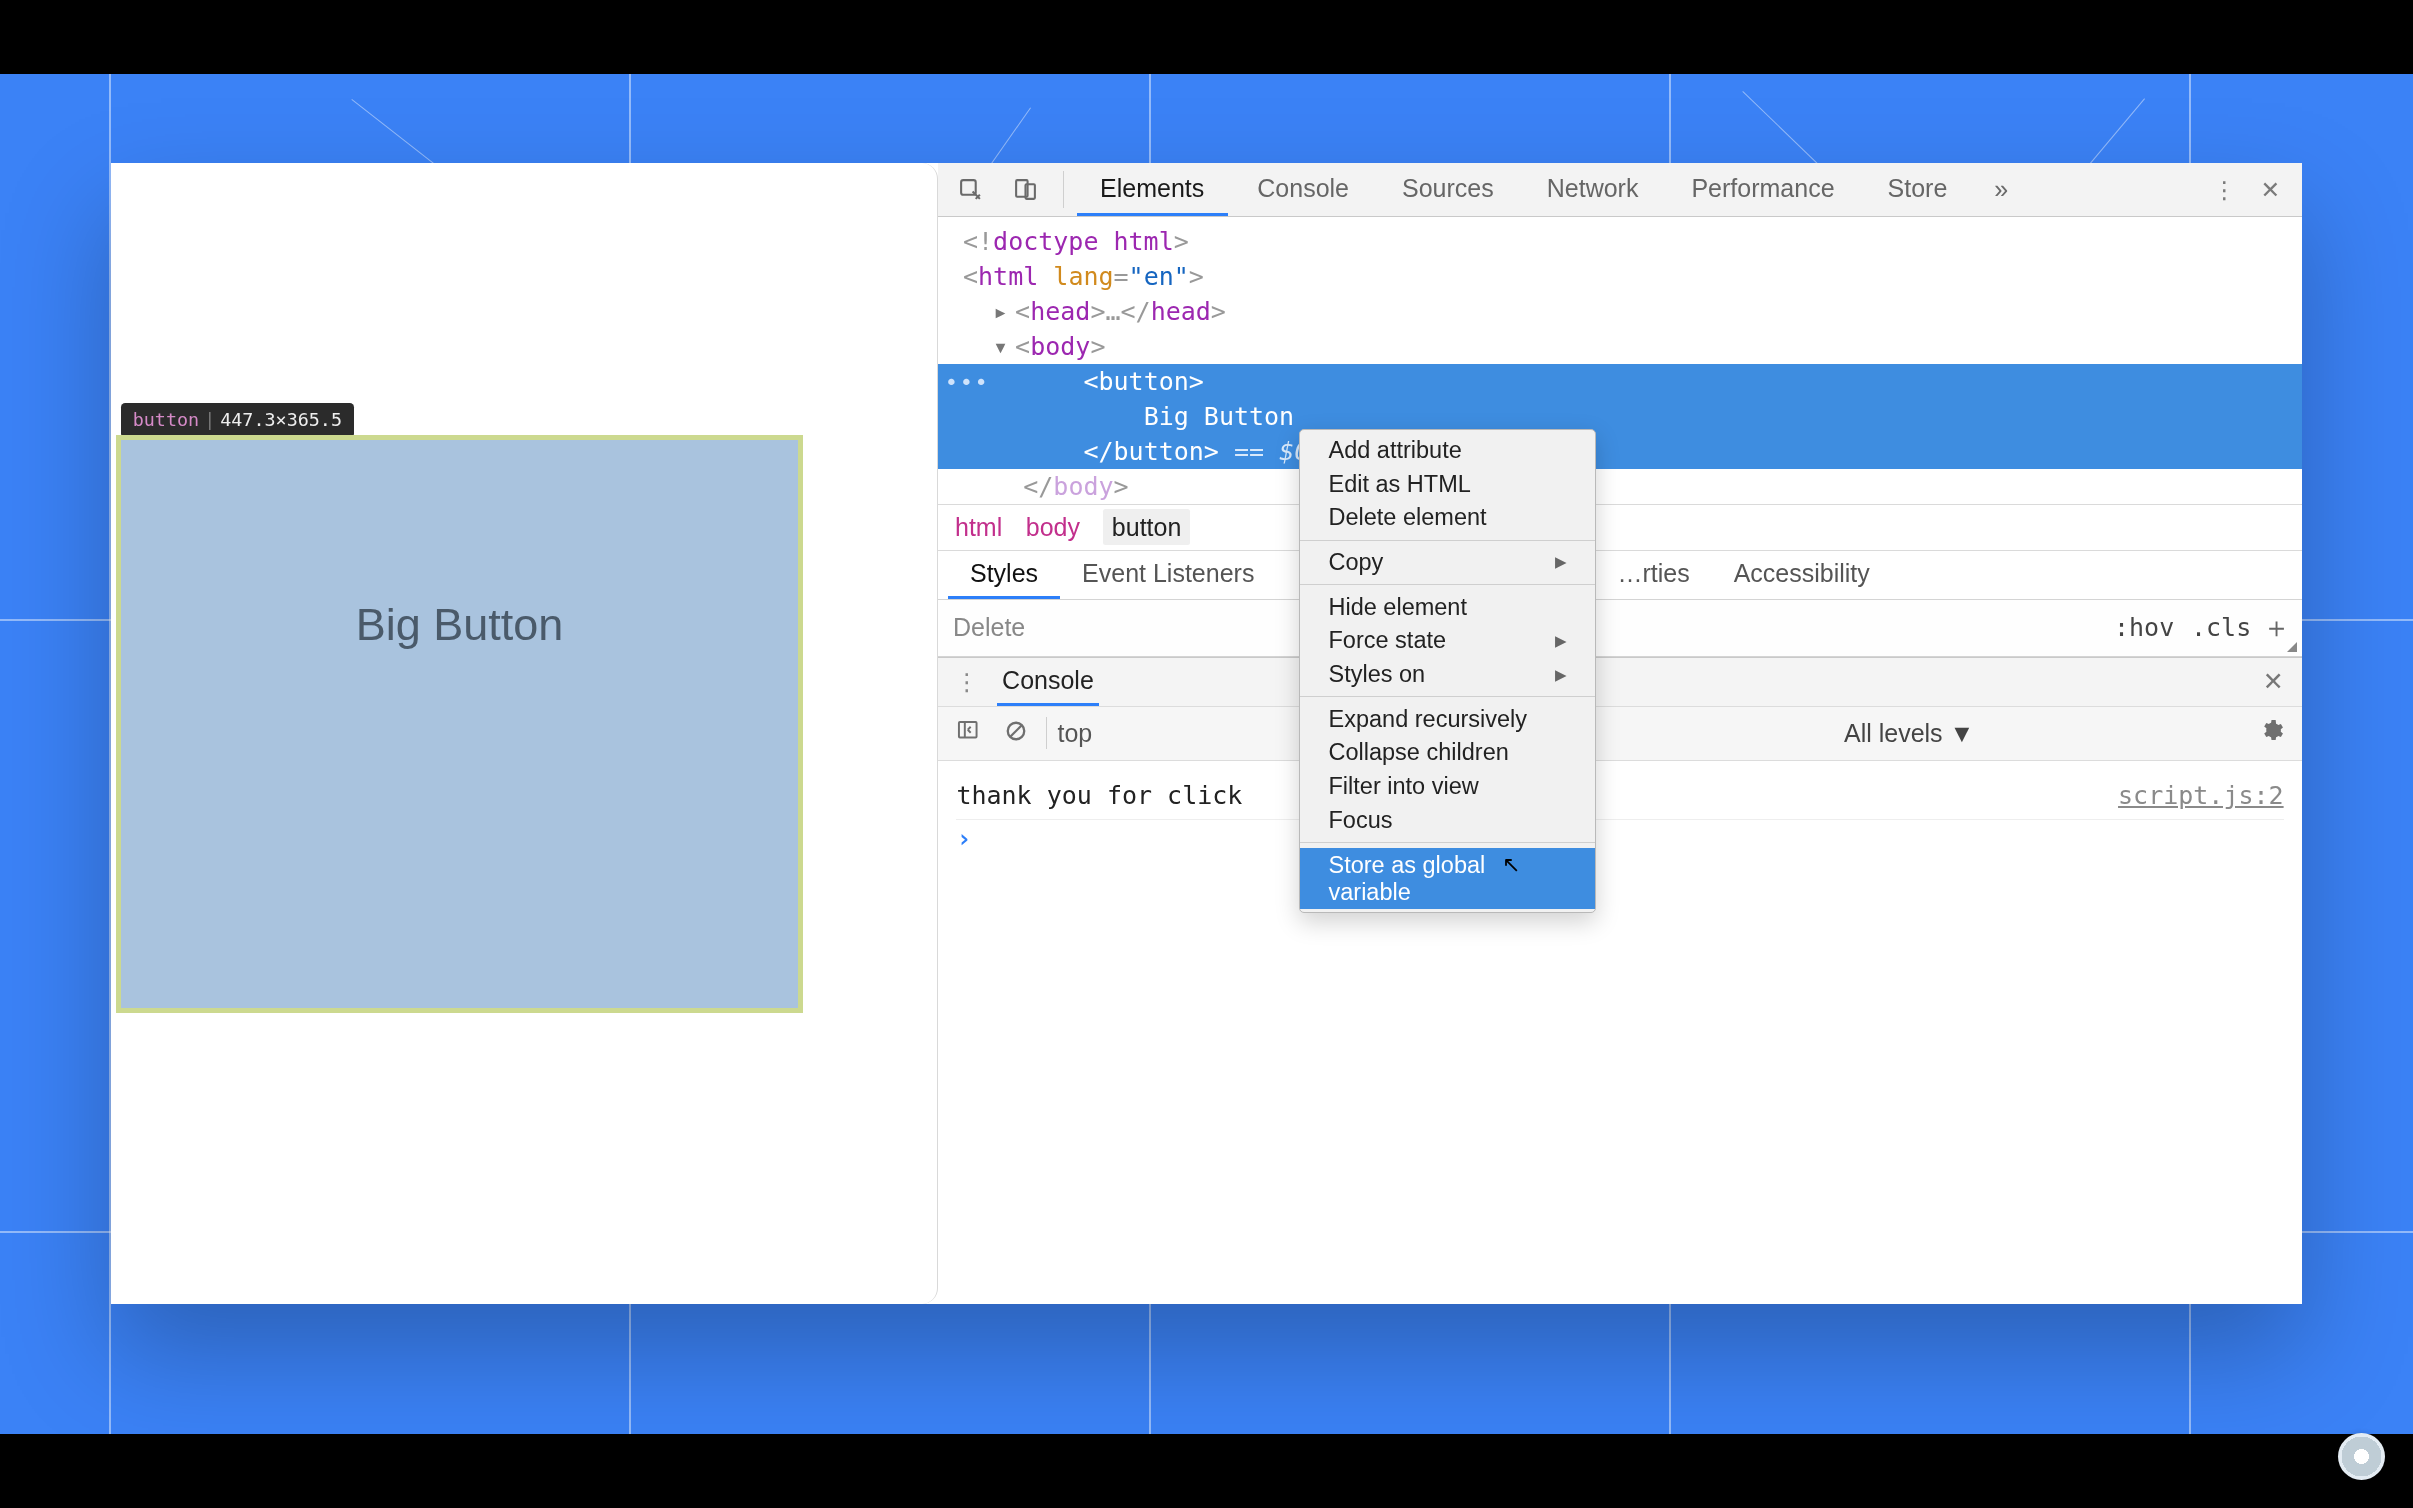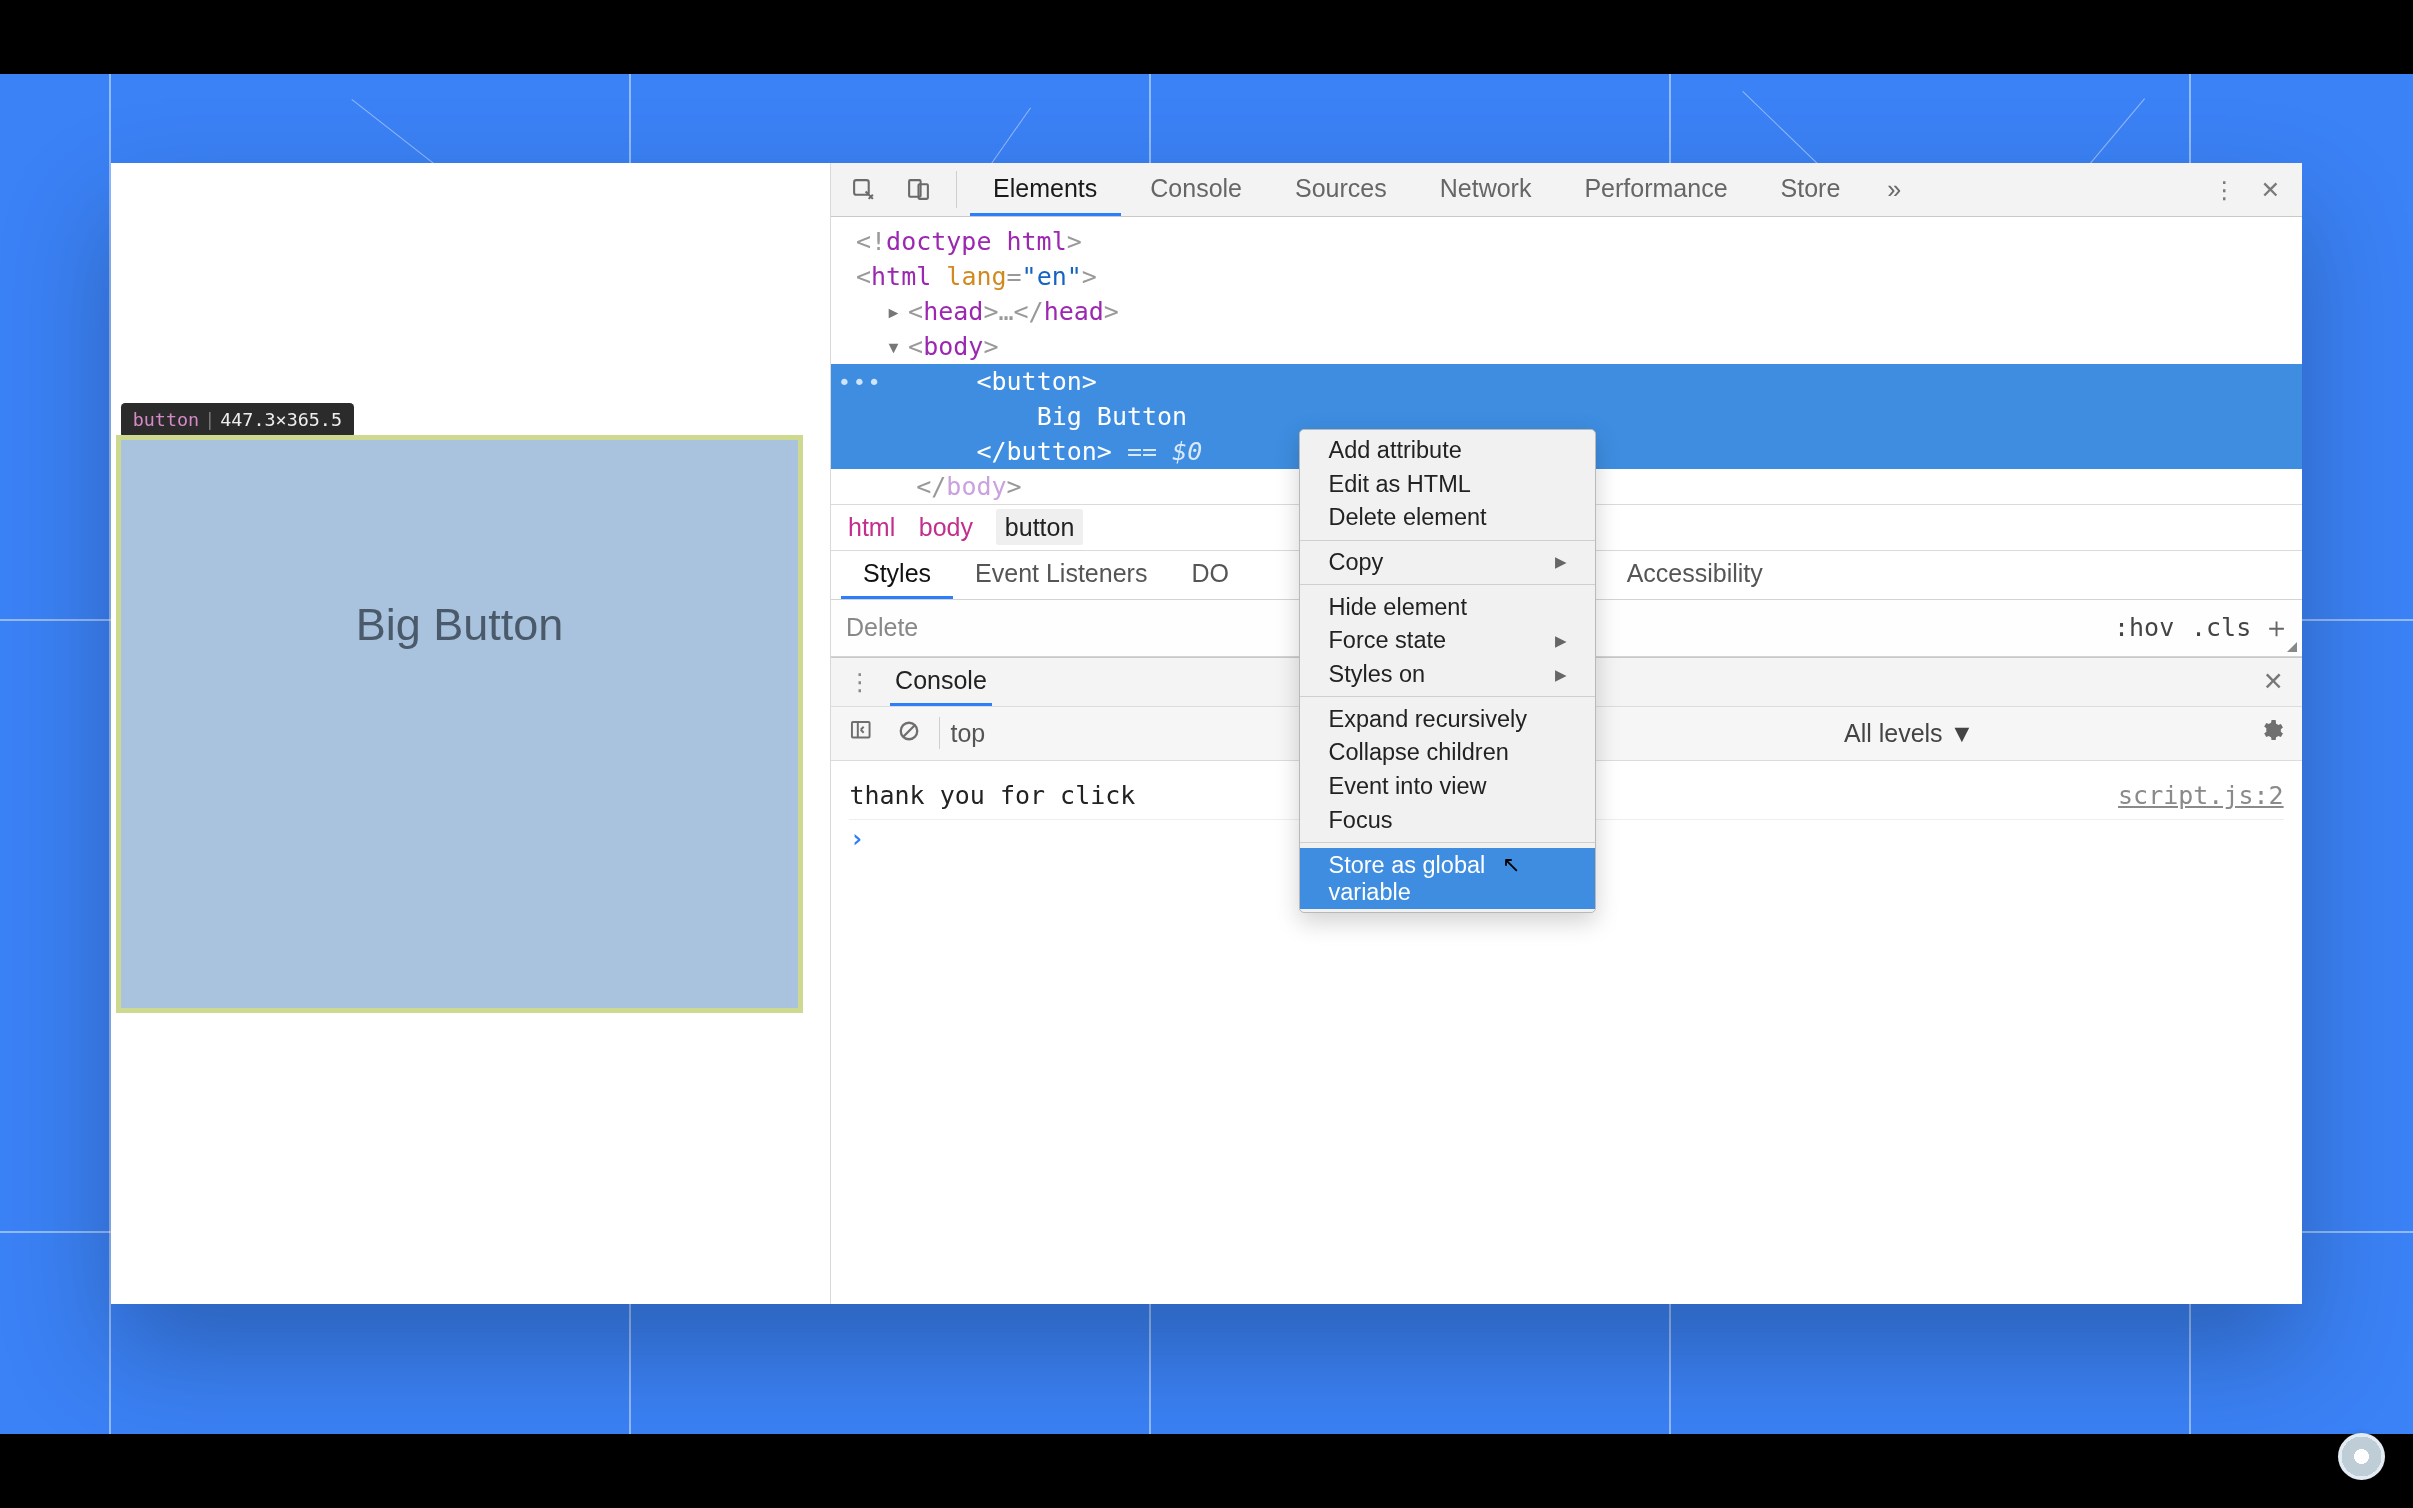--- a/index.html
+++ b/index.html
@@ -46,24 +46,25 @@
     top: 163px;
     width: 2191px;
     height: 1141px;
     background: #ffffff;
     display: flex;
     box-shadow: 0 50px 101px rgba(0,0,0,0.25);
   }
 
   
   .page-pane {
-    width: 720px;
+    width: 827px;
     position: relative;
     background: #fff;
     border-right: 0.8px solid #d9d9d9;
+    border-radius: 16px;
   }
   .inspect-tip {
     position: absolute;
     left: 10px; top: 240px;
     background: #2b2b2b;
     color: #eee;
     font: 500 18.4px/1 "Menlo", monospace;
     padding: 8.4px 11.7px;
     border-radius: 4.2px;
     white-space: nowrap;
@@ -426,21 +427,21 @@
       <div class="item">Delete element</div>
       <div class="sep"></div>
       <div class="item has-sub">Copy</div>
       <div class="sep"></div>
       <div class="item">Hide element</div>
       <div class="item has-sub">Force state</div>
       <div class="item has-sub">Styles on</div>
       <div class="sep"></div>
       <div class="item">Expand recursively</div>
       <div class="item">Collapse children</div>
-      <div class="item">Event into view</div>
+      <div class="item">Filter into view</div>
       <div class="item">Focus</div>
       <div class="sep"></div>
       <div class="item hov">Store as global variable</div>
     </div>
   <div class="cursor">↖</div>
 
 </div>
 
 <div class="chrome-badge"></div>
 

